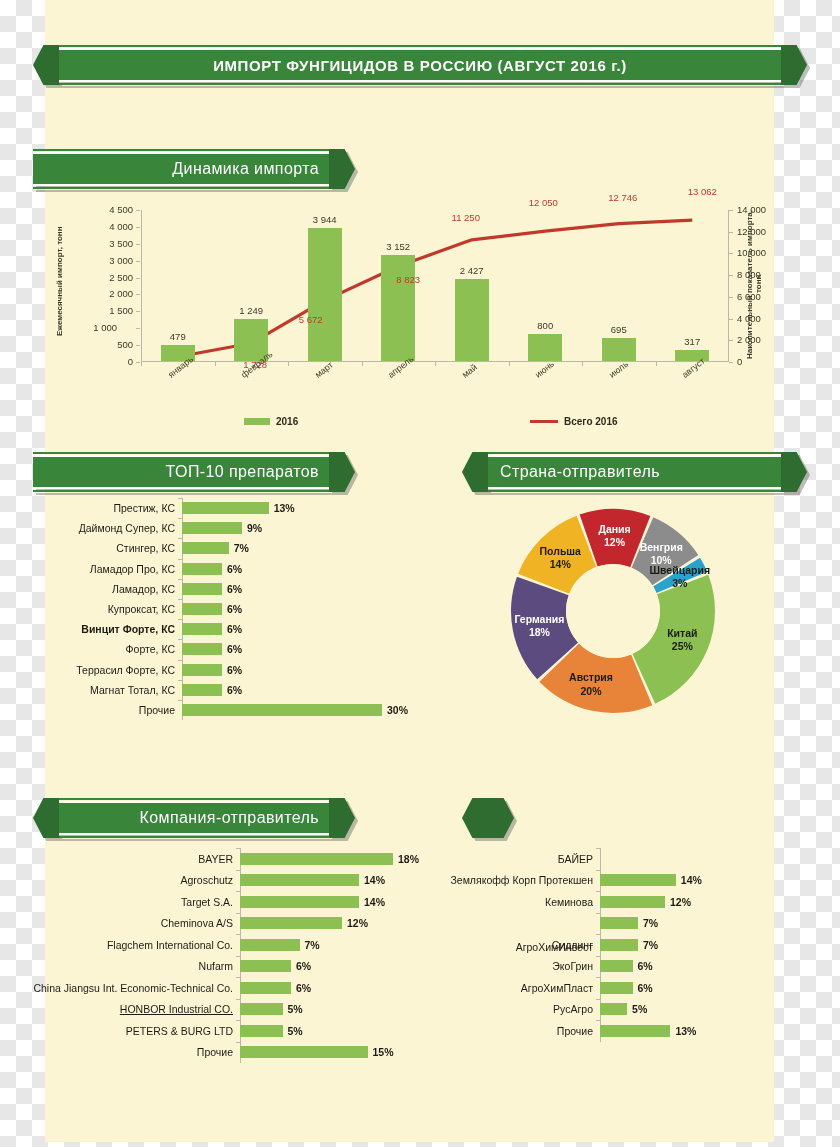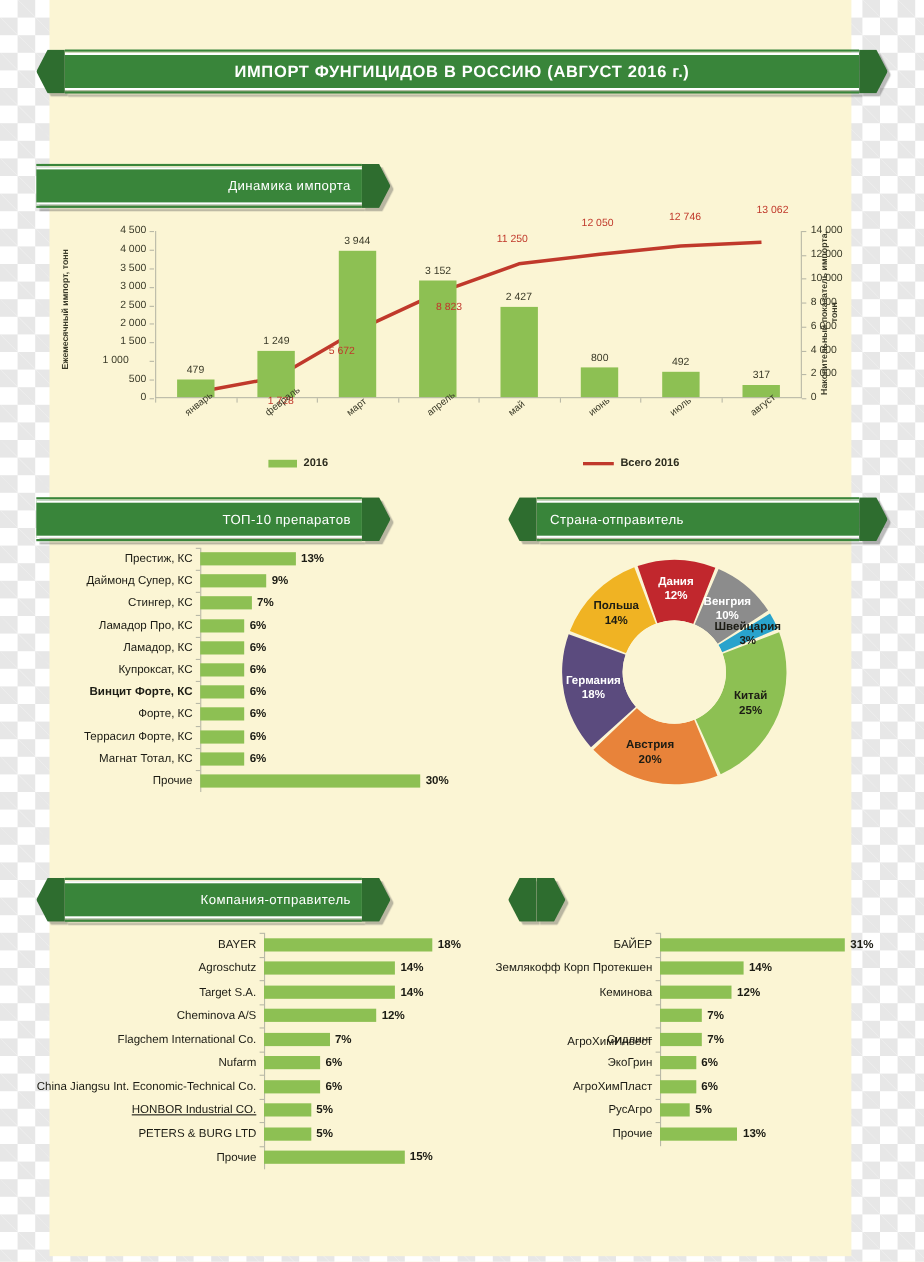--- a/index.html
+++ b/index.html
@@ -61,21 +61,21 @@
     flex: none;
   }
   .banner .cap.solid-right {
     clip-path: polygon(0 0, 60% 0, 100% 50%, 60% 100%, 0 100%);
   }
   .banner .cap.solid-left {
     clip-path: polygon(100% 0, 40% 0, 0 50%, 40% 100%, 100% 100%);
   }
   .banner .title {
     color: #ffffff;
-    font-size: 12px;
+    font-size: 16px;
     letter-spacing: .4px;
     white-space: nowrap;
     width: 100%;
   }
   .banner .title.center { text-align: center; }
   .banner .title.right  { text-align: right; padding-right: 10px; }
   .banner .title.left   { text-align: left;  padding-left: 12px; }
 
   #banner-main { left: 33px; top: 48px; width: 774px; }
   #banner-main .title { font-size: 15px; font-weight: bold; letter-spacing: .6px; }
@@ -260,21 +260,21 @@
       <div class="bar" style="left: 240.25px; height: 106.468px; background: rgb(141, 192, 83);"></div>
       <div class="barval" style="left: 227.25px; top: 30.5324px;">3 152</div>
       <div class="tickmark" style="left: 220.5px;"></div>
       <div class="bar" style="left: 313.75px; height: 81.9787px; background: rgb(141, 192, 83);"></div>
       <div class="barval" style="left: 300.75px; top: 55.0213px;">2 427</div>
       <div class="tickmark" style="left: 294px;"></div>
       <div class="bar" style="left: 387.25px; height: 27.0222px; background: rgb(141, 192, 83);"></div>
       <div class="barval" style="left: 374.25px; top: 109.978px;">800</div>
       <div class="tickmark" style="left: 367.5px;"></div>
       <div class="bar" style="left: 460.75px; height: 23.4756px; background: rgb(141, 192, 83);"></div>
-      <div class="barval" style="left: 447.75px; top: 113.524px;">492</div>
+      <div class="barval" style="left: 447.75px; top: 113.524px;">695</div>
       <div class="tickmark" style="left: 441px;"></div>
       <div class="bar" style="left: 534.25px; height: 10.7076px; background: rgb(141, 192, 83);"></div>
       <div class="barval" style="left: 521.25px; top: 126.292px;">317</div>
       <div class="tickmark" style="left: 514.5px;"></div>
       <div class="lineval" style="left: 84.25px; top: 149.239px;">1 728</div>
       <div class="lineval" style="left: 139.75px; top: 104.418px;">5 672</div>
       <div class="lineval" style="left: 237.25px; top: 64.2074px;">8 823</div>
       <div class="lineval" style="left: 294.75px; top: 1.85714px;">11 250</div>
       <div class="lineval" style="left: 372.25px; top: -12.8286px;">12 050</div>
       <div class="lineval" style="left: 451.75px; top: -18.3851px;">12 746</div>
@@ -524,24 +524,20 @@
   </div>
 
 <div class="banner" id="banner-holder">
   <div class="cap solid-left"></div>
   <div class="cap solid-right"></div>
 </div>
 <div class="hbar-chart" id="holders">
     <div class="hbar-axis" style="left: 160px; top: 0px; height: 193.5px;"></div>
     <div class="hbar-row" style="height: 21.5px;">
       <div class="hbar-label" style="width: 160px;">БАЙЕР</div>
-      <div class="hbar-track">
-        <div class="hbar-fill" style="width: 168px;"></div>
-        <div class="hbar-val" style="left: 173px;">31%</div>
-      </div>
     </div>
     <div class="hbar-tick" style="left: 156px; top: 0px;"></div>
     <div class="hbar-row" style="height: 21.5px;">
       <div class="hbar-label" style="width: 160px;">Землякофф Корп Протекшен</div>
       <div class="hbar-track">
         <div class="hbar-fill" style="width: 75.871px;"></div>
         <div class="hbar-val" style="left: 80.871px;">14%</div>
       </div>
     </div>
     <div class="hbar-tick" style="left: 156px; top: 21.5px;"></div>

